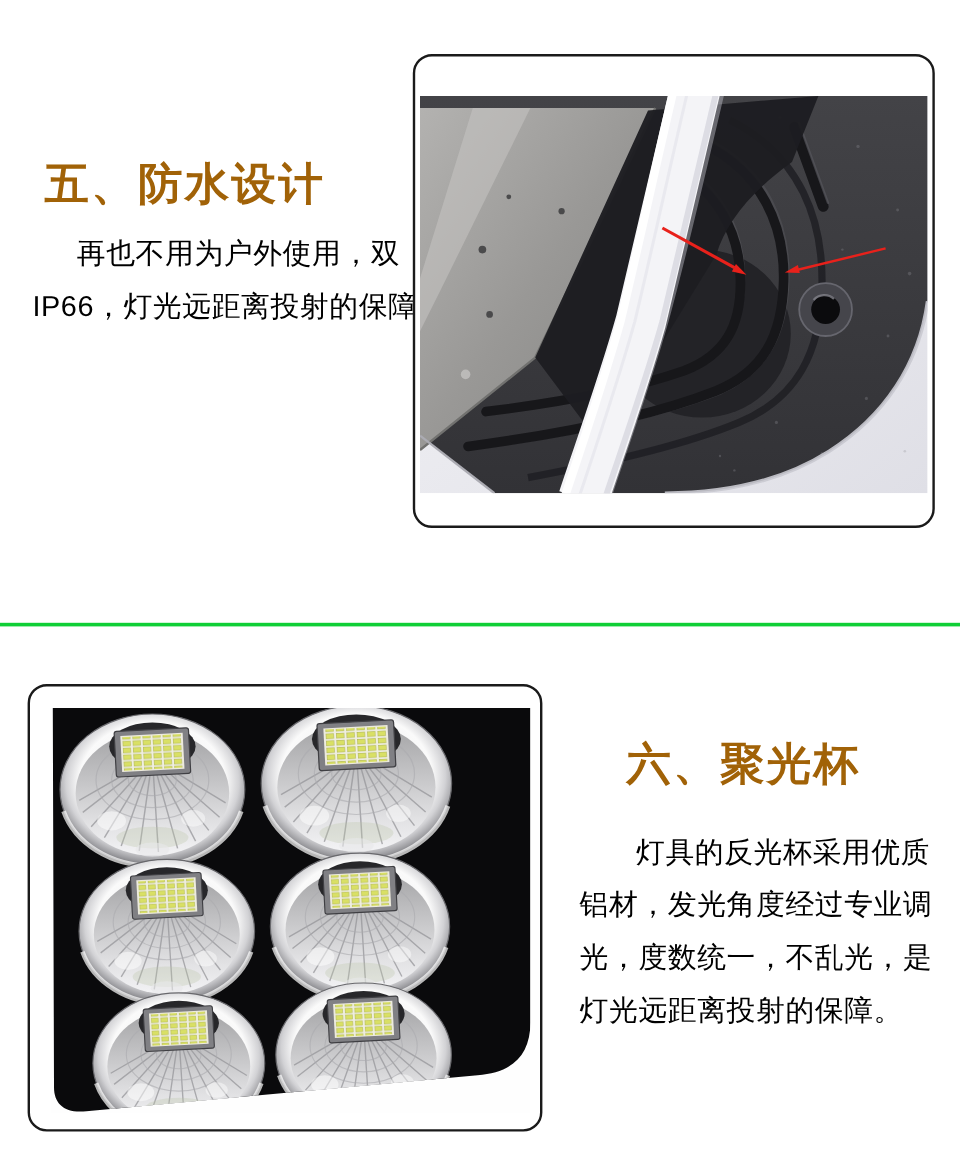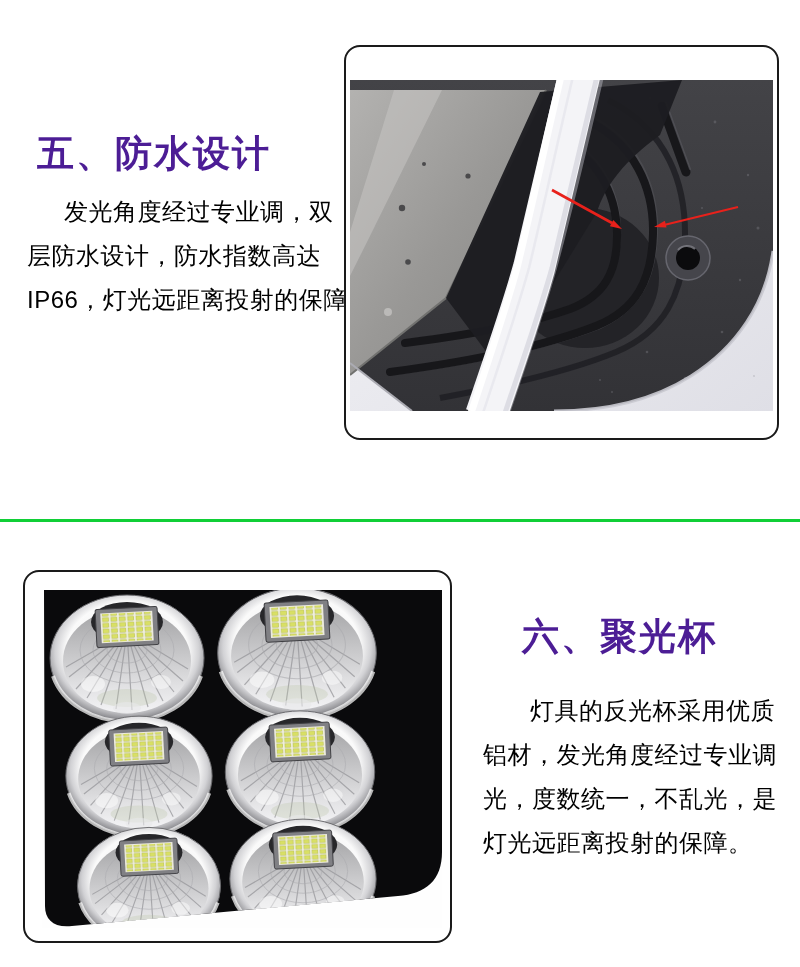--- a/index.html
+++ b/index.html
@@ -1,19 +1,19 @@
 <!DOCTYPE html>
 <html><head>
 <meta charset="utf-8">
 <style>
   html,body{margin:0;padding:0;background:#fff;}
   .page{position:relative;width:800px;height:967px;background:#ffffff;overflow:hidden;
         font-family:"Liberation Sans",sans-serif;color:#000;}
   .sec-title{position:absolute;margin:0;font-size:37px;font-weight:bold;letter-spacing:2px;
-             line-height:1.15;color:#4c1d95;white-space:nowrap;}
+             line-height:1.15;color:#a16207;white-space:nowrap;}
   .title-waterproof{left:37px;top:133px;}
   .title-reflector{left:522px;top:616px;}
   .body-block{position:absolute;font-size:24px;line-height:44px;letter-spacing:0.5px;color:#000;}
   .body-waterproof{left:27px;top:190px;width:330px;}
   .body-reflector{left:483px;top:689px;width:330px;}
   .bline{white-space:nowrap;height:44px;}
   .body-waterproof .bline:first-child{padding-left:37px;}
   .body-reflector .bline:first-child{padding-left:47px;}
   .photo-frame{position:absolute;margin:0;background:#ffffff;border:2px solid #1a1a1a;
                border-radius:16px;box-sizing:border-box;}
@@ -25,22 +25,21 @@
 </style>
 </head>
 <body>
 
 <div class="page">
 
   <section>
     <h2 class="sec-title title-waterproof">五、防水设计</h2>
 
     <div class="body-block body-waterproof">
-      <div class="bline">发光角度经过专业调，双</div>
-      <div class="bline">层防水设计，防水指数高达</div>
+      <div class="bline">再也不用为户外使用，双</div>
       <div class="bline">IP66，灯光远距离投射的保障</div>
     </div>
 
     <figure class="photo-frame frame-top">
       <svg width="423" height="331" viewBox="0 0 423 331">
         <defs>
           <linearGradient id="bgG" x1="0" y1="0" x2="1" y2="1">
             <stop offset="0" stop-color="#f4f4f7"></stop>
               <stop offset="1" stop-color="#dfdfe6"></stop>
           </linearGradient>

